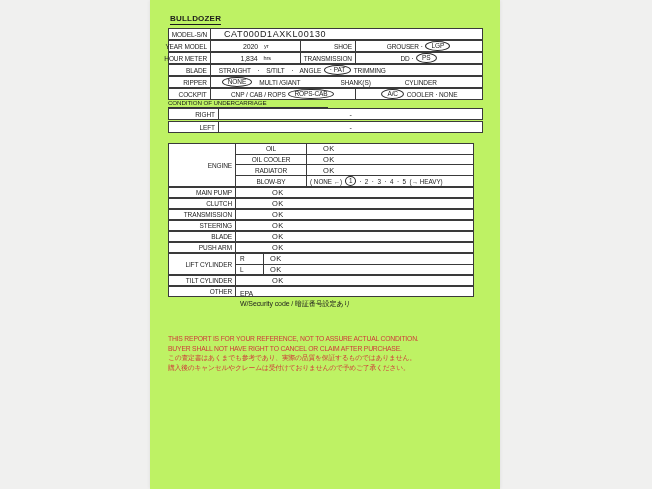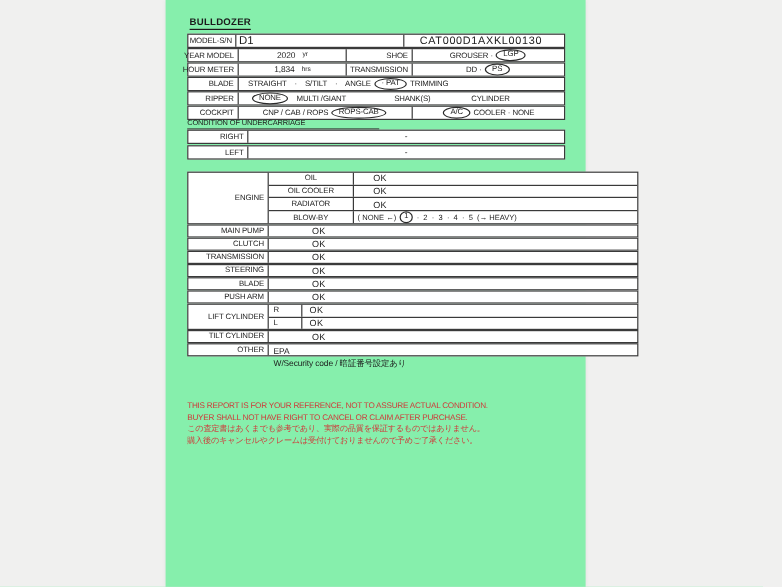--- a/index.html
+++ b/index.html
@@ -2,21 +2,21 @@
 <html><head>
 <meta charset="utf-8">
 <style>
   html,body{margin:0;padding:0;}
   body{
     width:652px;height:489px;background:#f0f0ef;overflow:hidden;position:relative;
     font-family:"Liberation Sans", sans-serif;color:#1b1b1b;
     -webkit-font-smoothing:antialiased;
   }
   .paper{
-    position:absolute;left:138px;top:0;width:350px;height:489px;background:#86efac;
+    position:absolute;left:150px;top:0;width:350px;height:489px;background:#bef264;
     box-shadow:0 0 4px rgba(0,0,0,0.08);
   }
   .content{position:absolute;left:18px;top:0;width:315px;}
   .doc-title{
     position:absolute;left:2px;top:14px;font-size:8px;font-weight:bold;
     letter-spacing:0.2px;border-bottom:1px solid #1b1b1b;padding-bottom:1px;
   }
   
   .trow{
     display:flex;align-items:stretch;box-sizing:border-box;
@@ -45,21 +45,21 @@
   .unit{font-size:5.5px;}
   
   .uc-head{
     position:absolute;left:0;top:99px;font-size:6.2px;letter-spacing:-0.1px;
     border-bottom:1px solid #333;width:160px;padding-bottom:1px;
   }
   .uc{position:absolute;left:0;top:108px;width:315px;}
   .uc .trow{height:12px;margin-bottom:1px;}
   .uc .c-lbl{width:50px;}
   
-  .main{position:absolute;left:0;top:143px;width:376px;}
+  .main{position:absolute;left:0;top:143px;width:306px;}
   .main .trow{height:11px;}
   .block{display:flex;box-sizing:border-box;border:1px solid #3a3a3a;background:#fff;}
   .c-lbl2{width:67px;}
   .sub{flex:1;display:flex;flex-direction:column;}
   .subrow{display:flex;flex:1;align-items:stretch;box-sizing:border-box;}
   .subrow + .subrow{border-top:1px solid #3a3a3a;}
   .c-sublbl{width:71px;}
   .okcell{font-size:7.5px;font-weight:500;letter-spacing:0.3px;}
   .ok-engine{padding-left:16px;}
   .ok-item{padding-left:36px;}
@@ -80,21 +80,20 @@
 <body>
 
 <div class="paper">
   <div class="content">
 
     <div class="doc-title">BULLDOZER</div>
 
     <div class="spec">
       <div class="trow">
         <div class="cell rt bl c-lbl lbl">MODEL-S/N</div>
-        <div class="cell bl big" style="width:146px;padding-left:2px;">D1</div>
         <div class="cell serial" style="width:127px;padding-left:1px;margin-left:12px;">CAT000D1AXKL00130</div>
       </div>
       <div class="trow">
         <div class="cell rt bl c-lbl lbl">YEAR MODEL</div>
         <div class="cell ct bl val" style="width:91px;">
           <span>2020</span>
             <span class="sp6"></span>
             <span class="unit">yr</span>
         </div>
         <div class="cell rt bl lbl" style="width:55px;">SHOE</div>

